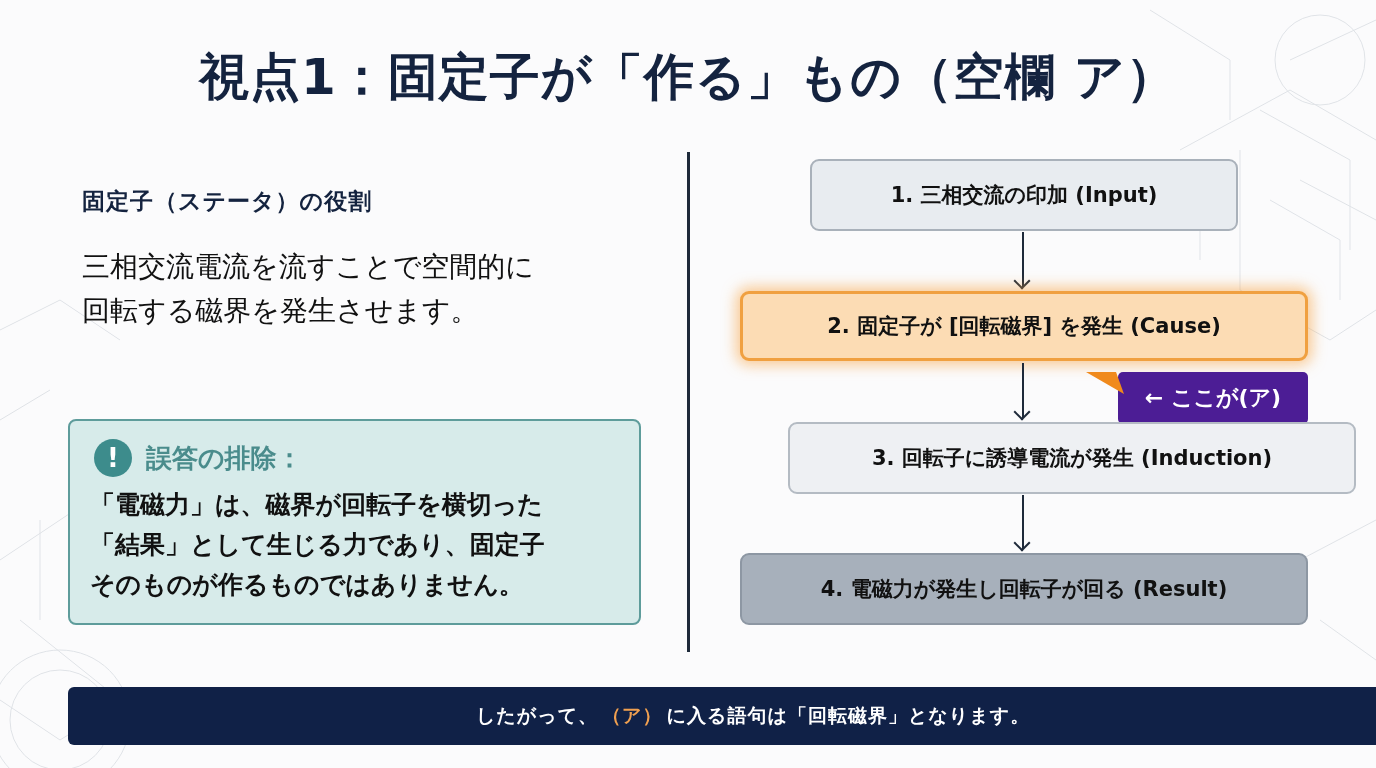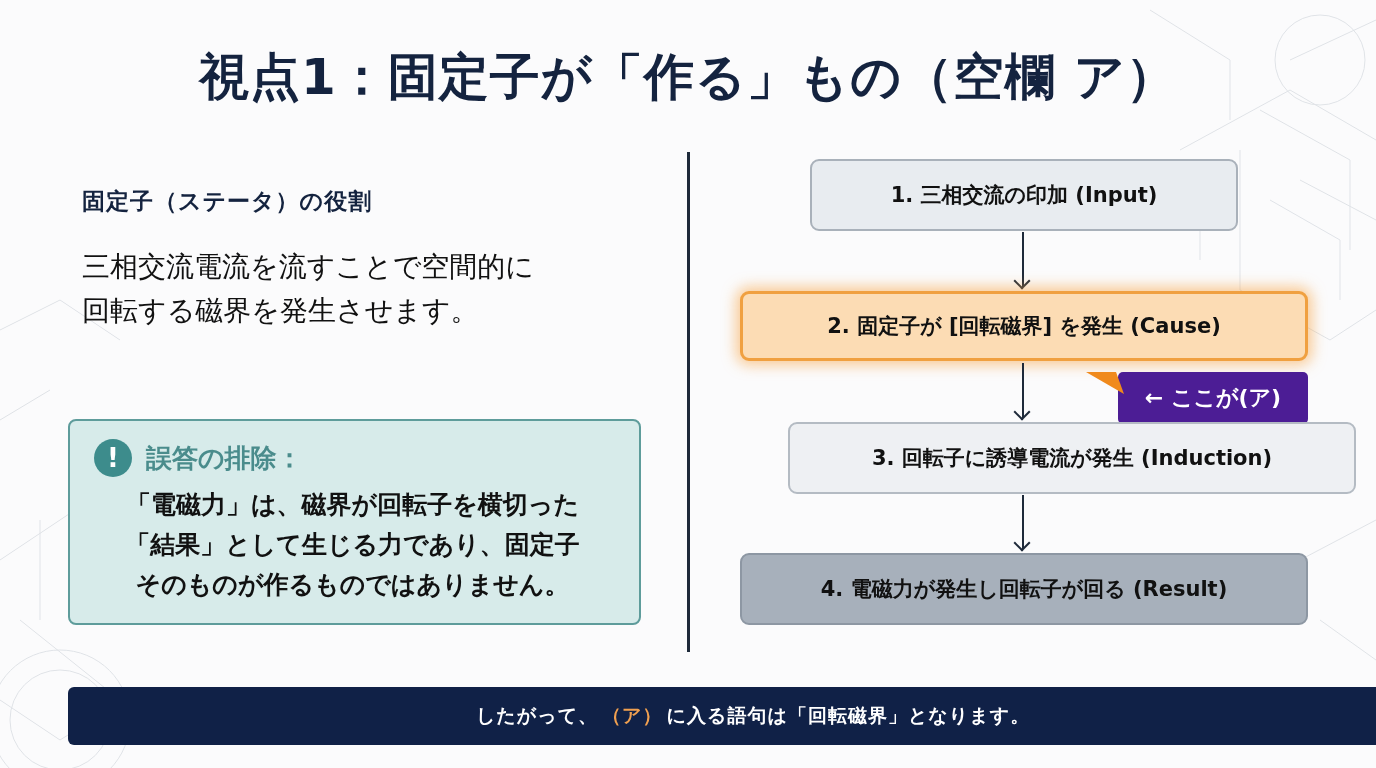--- a/index.html
+++ b/index.html
@@ -25,21 +25,21 @@
     background: #d7ebea; border: 2px solid #5e9c9b; border-radius: 8px;
     padding: 18px 24px;
   }
   .callout-head { display: flex; align-items: center; gap: 14px; }
   .warn-icon {
     width: 38px; height: 38px; border-radius: 50%;
     background: #3d8c8c; color: #fff; font-weight: bold; font-size: 26px;
     display: flex; align-items: center; justify-content: center;
   }
   .callout-title { font-size: 26px; font-weight: bold; color: #4a8c8c; }
-  .callout-body { margin-top: 8px; font-size: 25px; font-weight: bold; line-height: 40px; color: #111; margin-left: -4px; text-align: center; }
+  .callout-body { margin-top: 8px; font-size: 25px; font-weight: bold; line-height: 40px; color: #111; margin-left: -4px; }
   .divider { position: absolute; left: 687px; top: 152px; width: 3px; height: 500px; background: #1e2a3a; }
   .flow-box {
     position: absolute; display: flex; align-items: center; justify-content: center;
     font-weight: bold; font-size: 21px; color: #111; border-radius: 9px;
   }
   .step1 { left: 810px; top: 159px; width: 428px; height: 72px; background: #e8ecf0; border: 2px solid #a9b1ba; }
   .step2 { left: 740px; top: 291px; width: 568px; height: 70px; background: #fcdcb4; border: 3px solid #f0a040; box-shadow: 0 0 14px 4px rgba(247,160,60,0.55); }
   .step3 { left: 740px; top: 422px; width: 568px; height: 72px; background: #eef0f3; border: 2px solid #b4bbc3; margin-left: 48px; }
   .step4 { left: 740px; top: 553px; width: 568px; height: 72px; background: #a7b0bb; border: 2px solid #8d97a3; text-align: center; }
   .arrow { position: absolute; left: 1022px; width: 2px; background: #1e2a3a; }

